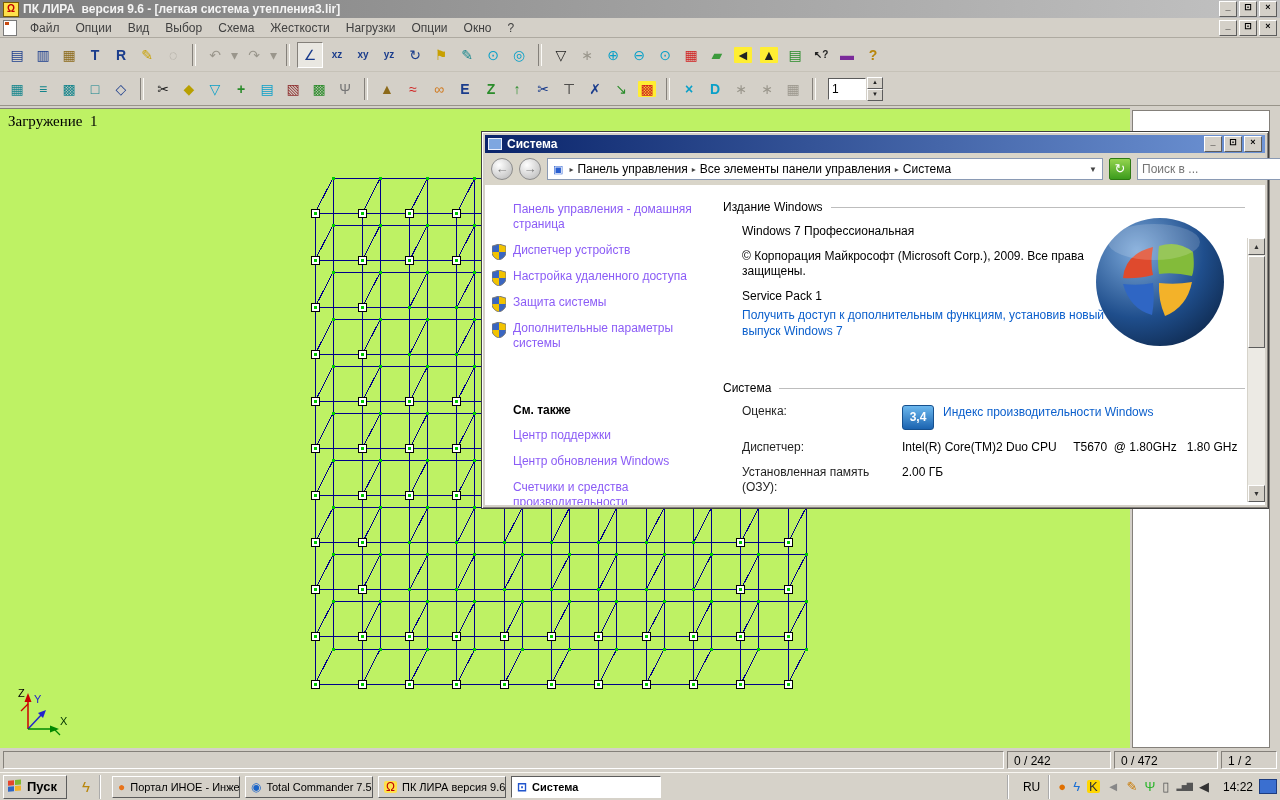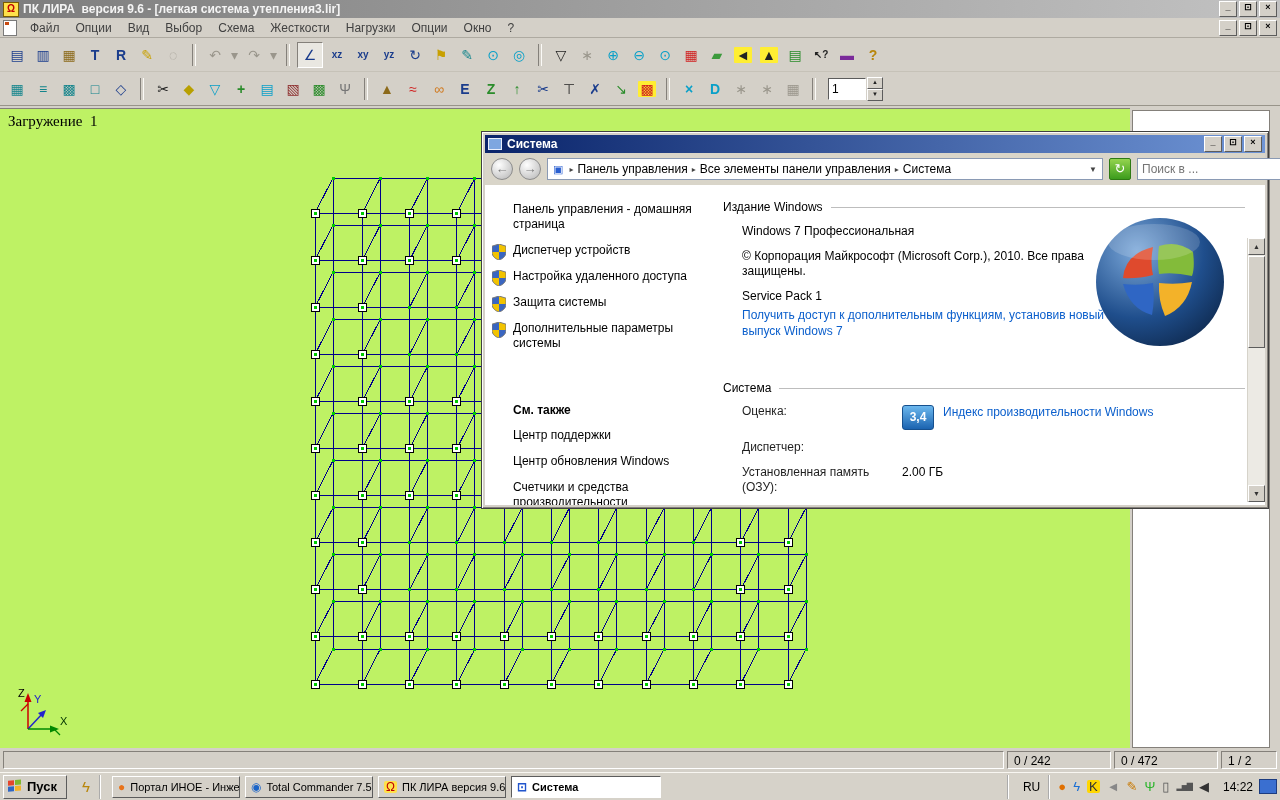--- a/index.html
+++ b/index.html
@@ -92,21 +92,21 @@
     align-items:center;padding:0 5px;box-sizing:border-box;font-size:12px;overflow:hidden}
   .addrbox .aicon{font-size:11px;color:#2a5fd0;margin-right:2px}
   .crumb-tri{font-size:8px;color:#444;margin:0 4px}
   .addr-caret{margin-left:auto;font-size:8px;color:#444}
   .refreshbtn{width:22px;height:22px;flex:0 0 auto;background:linear-gradient(#94d44e,#3c9c1c);
     border:1px solid #2e7a14;color:#fff;text-align:center;line-height:20px;font-size:13px;box-sizing:border-box;border-radius:2px}
   .searchbox{flex:1;height:22px;background:#fff;border:1px solid #8a9ab4;display:flex;align-items:center;box-sizing:border-box}
   .searchbox input{border:0;outline:0;flex:1;min-width:0;font:12px "Liberation Sans",sans-serif;color:#808080;padding:0 4px;background:transparent}
   .syscontent{position:absolute;left:3px;right:3px;top:53px;bottom:3px;background:#fff;overflow:hidden}
   .sysnav{position:absolute;left:0;top:0;width:222px;bottom:0;padding:17px 4px 0 28px;box-sizing:border-box;font-size:12px}
-  .navlink{color:#000000;margin-bottom:11px;line-height:15px;position:relative}
+  .navlink{color:#8b5cf6;margin-bottom:11px;line-height:15px;position:relative}
   .navlink .shld{position:absolute;left:-21px;top:1px}
   .seealso{font-weight:bold;color:#000;margin:52px 0 11px}
   .sysmain{position:absolute;left:238px;right:20px;top:0;bottom:0;font-size:12px}
   .ghead{display:flex;align-items:center;margin-top:15px;color:#000}
   .ghead .rule{flex:1;height:1px;background:#bdbdbd;margin-left:8px}
   .edition{margin-left:19px}
   .edition .eline{margin-top:10px;line-height:15px}
   .edition .copyright{width:350px}
   .link{color:#0b5fcc}
   .upgrade{width:390px;margin-top:3px;line-height:16px}
@@ -962,21 +962,21 @@
           <div class="navlink">Счетчики и средства производительности</div>
         </div>
     </div>
     <div class="sysmain">
       <div class="ghead">
         <span>Издание Windows</span>
           <span class="rule"></span>
       </div>
       <div class="edition">
         <div class="eline">Windows 7 Профессиональная</div>
-        <div class="eline copyright">© Корпорация Майкрософт (Microsoft Corp.), 2010. Все права защищены.</div>
+        <div class="eline copyright">© Корпорация Майкрософт (Microsoft Corp.), 2009. Все права защищены.</div>
         <div class="eline">Service Pack 1</div>
         <div class="link upgrade">Получить доступ к дополнительным функциям, установив новый выпуск Windows 7</div>
       </div>
       <div class="orb">
         <svg width="134" height="134" viewBox="-67 -67 134 134">
           <defs>
             <radialGradient id="orbg" cx="32%" cy="26%" r="95%">
               <stop offset="0" stop-color="#7aa7d9"></stop>
               <stop offset="0.55" stop-color="#1f4e8c"></stop>
               <stop offset="1" stop-color="#0a1f3d"></stop>
@@ -998,20 +998,21 @@
         <span class="slabel">Оценка:</span>
           <span></span>
       </div>
       <div class="rating-row" style="margin-top:-14px">
         <span class="wei">3,4</span>
         <span class="link">Индекс производительности Windows</span>
       </div>
       <div id="sys-rows">
           <div class="srow">
             <span class="slabel">Диспетчер:</span>
+            <span class="pre">Intel(R) Core(TM)2 Duo CPU     T5670  @ 1.80GHz   1.80 GHz</span>
           </div>
           <div class="srow">
             <span class="slabel">Установленная память (ОЗУ):</span>
             <span class="pre">2.00 ГБ</span>
           </div>
         </div>
     </div>
     <div class="sysscroll">
       <span class="sb up">▲</span>
       <span class="sb-thumb"></span>

